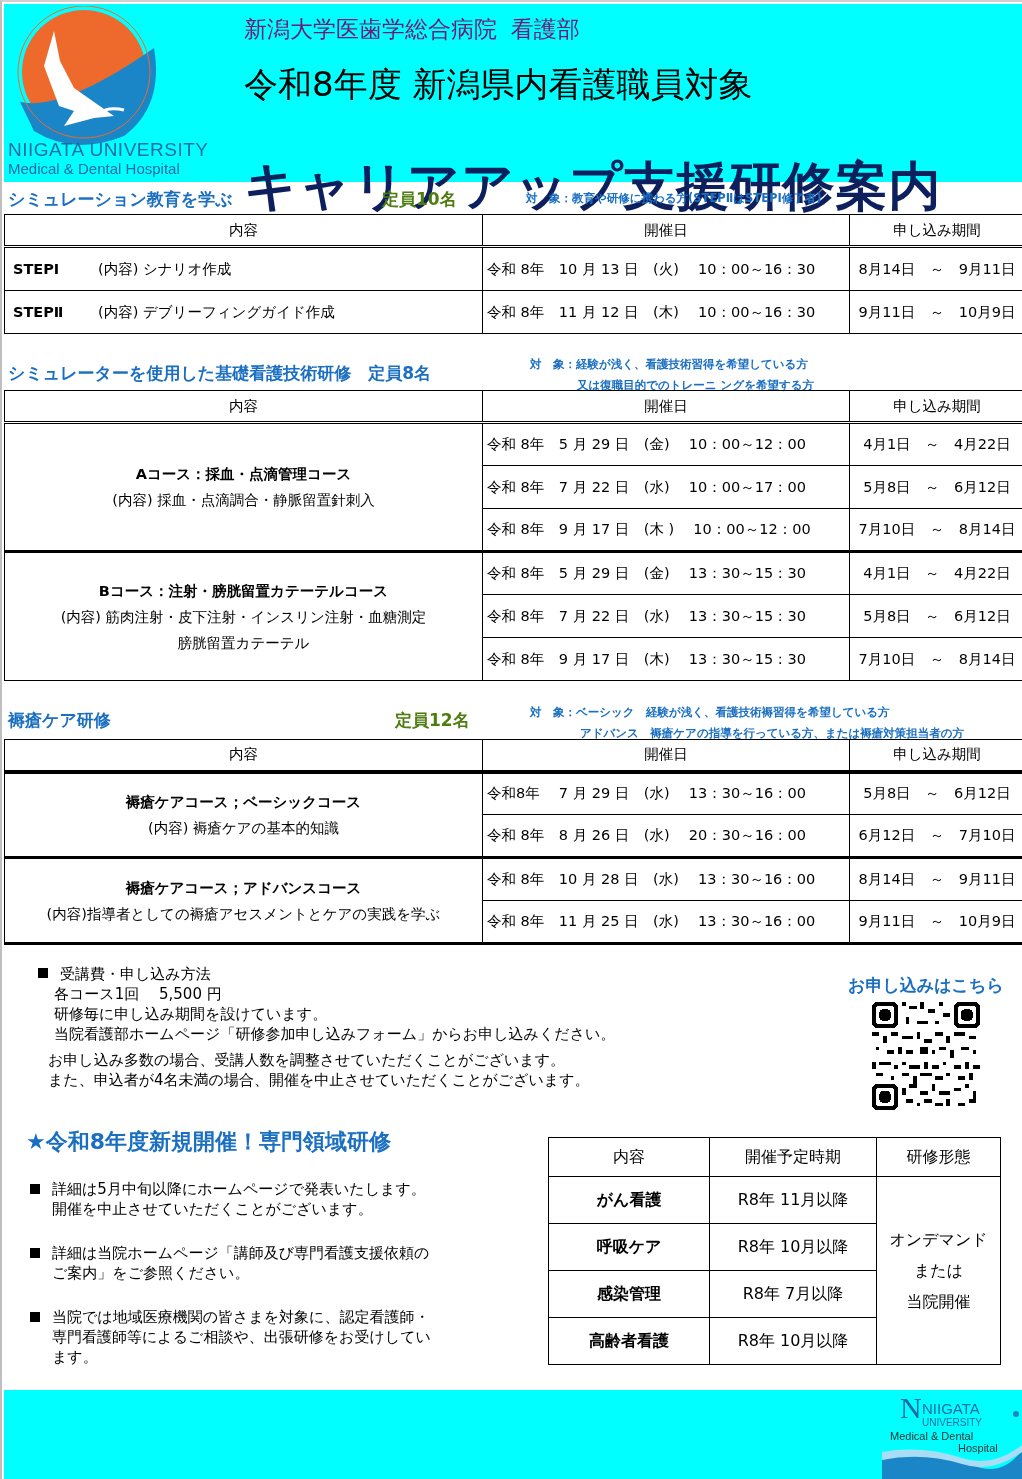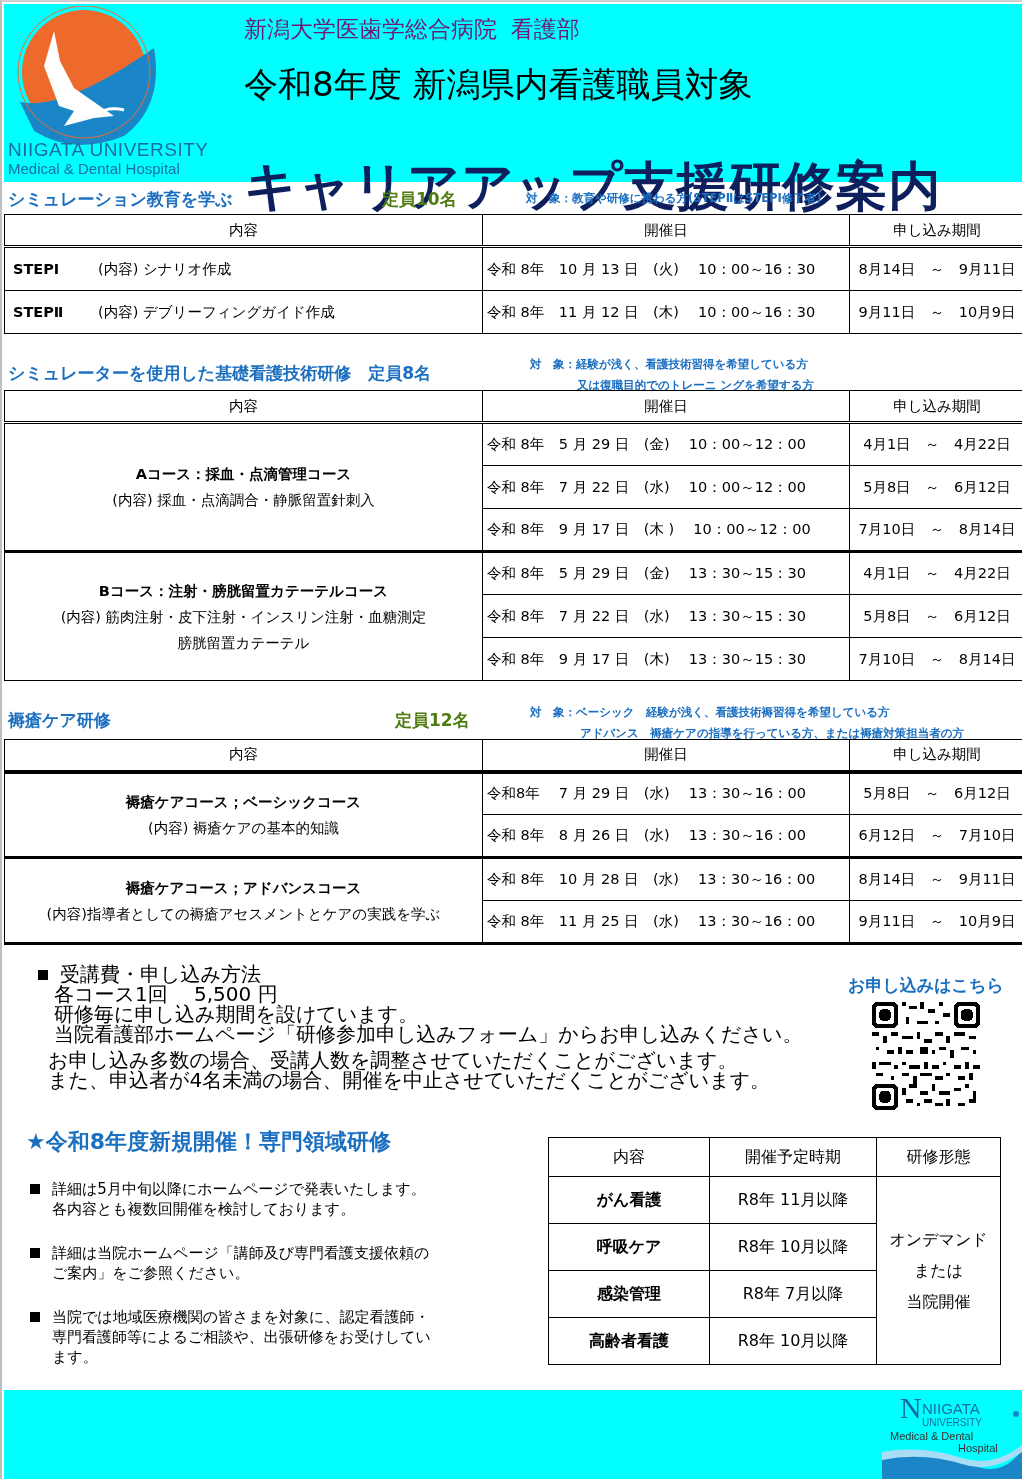--- a/index.html
+++ b/index.html
@@ -29,21 +29,21 @@
   .thickb { border-bottom: 3.5px double #000 !important; }
   .thickrow td { border-top: 3px solid #000 !important; }
   td.date { padding-left: 4px; }
   td.period { text-align: center; }
   td.content { text-align: center; vertical-align: middle; line-height: 26px; }
   .course-name { font-weight: bold; display: block; }
   td.step { padding-left: 8px; }
   .step-label { font-weight: bold; display: inline-block; width: 85px; }
 
   
-  .info { position: absolute; font-size: 20px; line-height: 20px; white-space: nowrap; }
+  .info { position: absolute; font-size: 15px; line-height: 20px; white-space: nowrap; }
   .bullet-sq { display: inline-block; width: 10px; height: 10px; background: #000; margin-right: 12px; vertical-align: 1px; }
 
   .qr-label { position: absolute; left: 846px; top: 972px; font-size: 17px; font-weight: bold; color: #1b6fc0; white-space: nowrap; }
   .qr { position: absolute; left: 870px; top: 1000px; width: 108px; height: 108px; }
 
   .new-title { position: absolute; left: 24px; top: 1125px; font-size: 22px; font-weight: bold; color: #1b6fc0; white-space: nowrap; }
   .new-list { position: absolute; left: 28px; top: 1177px; font-size: 15px; line-height: 20px; }
   .new-item { display: flex; margin-bottom: 24px; }
   .new-item .bullet-sq { flex: 0 0 10px; margin-top: 5px; }
   .new-item .txt { white-space: pre-line; }
@@ -128,21 +128,21 @@
     </tr>
     <tr style="height:43px">
       <td class="content" rowspan="3">
         <span class="course-name">Aコース：採血・点滴管理コース</span>
         <span>(内容) 採血・点滴調合・静脈留置針刺入</span>
       </td>
       <td class="date">令和 8年　5 月 29 日　(金)　 10：00～12：00</td>
       <td class="period">4月1日　～　4月22日</td>
     </tr>
     <tr style="height:43px">
-      <td class="date">令和 8年　7 月 22 日　(水)　 10：00～12：00</td>
+      <td class="date">令和 8年　7 月 22 日　(水)　 10：00～17：00</td>
       <td class="period">5月8日　～　6月12日</td>
     </tr>
     <tr style="height:43px">
       <td class="date">令和 8年　9 月 17 日　(木 )　 10：00～12：00</td>
       <td class="period">7月10日　～　8月14日</td>
     </tr>
     <tr class="thickrow" style="height:43px">
       <td class="content" rowspan="3">
         <span class="course-name">Bコース：注射・膀胱留置カテーテルコース</span>
         <span style="display:block">(内容) 筋肉注射・皮下注射・インスリン注射・血糖測定</span>
@@ -181,21 +181,21 @@
     </tr>
     <tr style="height:43px">
       <td class="content" rowspan="2">
         <span class="course-name">褥瘡ケアコース；ベーシックコース</span>
         <span>(内容) 褥瘡ケアの基本的知識</span>
       </td>
       <td class="date">令和8年　 7 月 29 日　(水)　 13：30～16：00</td>
       <td class="period">5月8日　～　6月12日</td>
     </tr>
     <tr style="height:43px">
-      <td class="date">令和 8年　8 月 26 日　(水)　 13：30～16：00</td>
+      <td class="date">令和 8年　8 月 26 日　(水)　 20：30～16：00</td>
       <td class="period">6月12日　～　7月10日</td>
     </tr>
     <tr class="thickrow" style="height:43px">
       <td class="content" rowspan="2">
         <span class="course-name">褥瘡ケアコース；アドバンスコース</span>
         <span>(内容)指導者としての褥瘡アセスメントとケアの実践を学ぶ</span>
       </td>
       <td class="date">令和 8年　10 月 28 日　(水)　 13：30～16：00</td>
       <td class="period">8月14日　～　9月11日</td>
     </tr>
@@ -295,21 +295,21 @@
         <rect x="23" y="27" width="2" height="1"></rect>
         <rect x="26" y="26" width="2" height="1"></rect>
     </g>
   </svg>
 
   <div class="new-title">★令和8年度新規開催！専門領域研修</div>
   <div class="new-list">
     <div class="new-item">
         <span class="bullet-sq"></span>
         <span class="txt">詳細は5月中旬以降にホームページで発表いたします。
-各内容とも複数回開催を検討しております。</span>
+開催を中止させていただくことがございます。</span>
       </div>
     <div class="new-item">
         <span class="bullet-sq"></span>
         <span class="txt">詳細は当院ホームページ「講師及び専門看護支援依頼の
 ご案内」をご参照ください。</span>
       </div>
     <div class="new-item">
         <span class="bullet-sq"></span>
         <span class="txt">当院では地域医療機関の皆さまを対象に、認定看護師・
 専門看護師等によるご相談や、出張研修をお受けしてい

